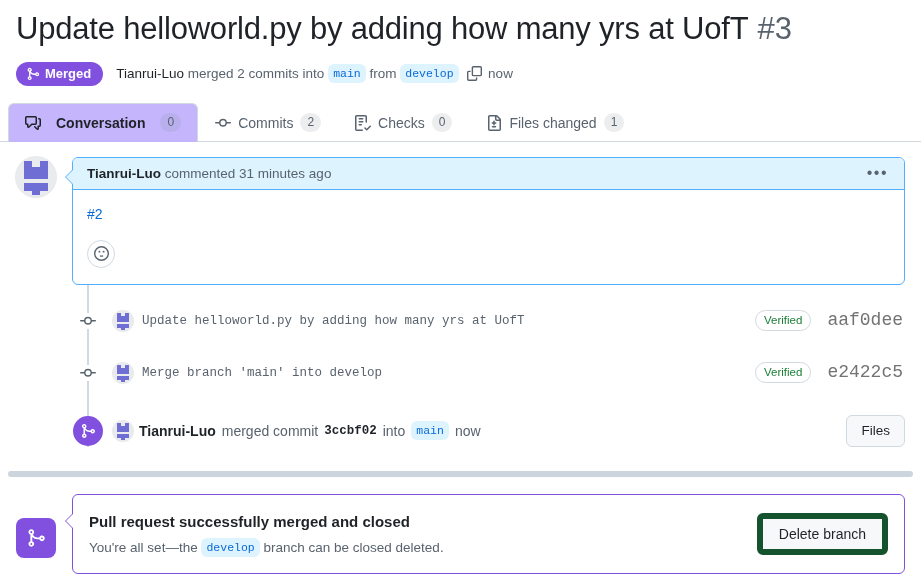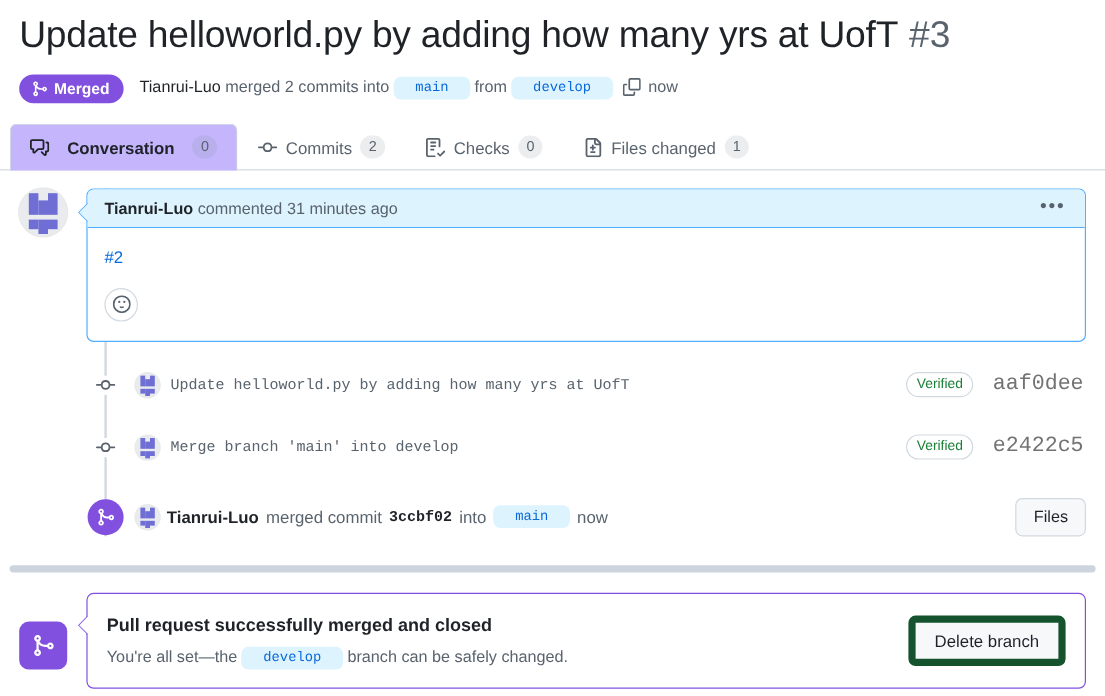--- a/index.html
+++ b/index.html
@@ -66,21 +66,21 @@
   .subhead-text { margin-left: 13px; }
   .subhead-text .author {
     color: #1f2328;
     font-weight: 400;
   }
   .branch-chip {
     display: inline-block;
     background: #ddf4ff;
     color: #0969da;
     border-radius: 6px;
-    padding: 1px 18px;
+    padding: 1px 5px;
     font-family: "Liberation Mono", monospace;
     font-size: 11.5px;
     line-height: 17px;
     vertical-align: 1px;
   }
   .copy-icon-btn {
     display: inline-block;
     vertical-align: -3px;
     margin-left: 5px;
     margin-right: 2px;
@@ -647,18 +647,18 @@
     <svg width="20" height="20" viewBox="0 0 16 16" fill="#ffffff" aria-hidden="true">
       <path d="M5.45 5.154A4.25 4.25 0 0 0 9.25 7.5h1.378a2.251 2.251 0 1 1 0 1.5H9.25A5.734 5.734 0 0 1 5 7.123v3.505a2.25 2.25 0 1 1-1.5 0V5.372a2.25 2.25 0 1 1 1.95-.218ZM4.25 13.5a.75.75 0 1 0 0-1.5.75.75 0 0 0 0 1.5Zm8.5-4.5a.75.75 0 1 0 0-1.5.75.75 0 0 0 0 1.5ZM5 3.25a.75.75 0 1 0 0 .005V3.25Z"></path>
     </svg>
   </div>
   <div class="banner-box">
     <div>
       <div class="banner-title">Pull request successfully merged and closed</div>
       <div class="banner-sub">
         <span>You're all set—the</span>
         <span class="branch-chip">develop</span>
-        <span>branch can be safely changed.</span>
+        <span>branch can be closed deleted.</span>
       </div>
     </div>
     <button class="btn-lg">Delete branch</button>
   </div>
 </div>
 
 </body></html>

